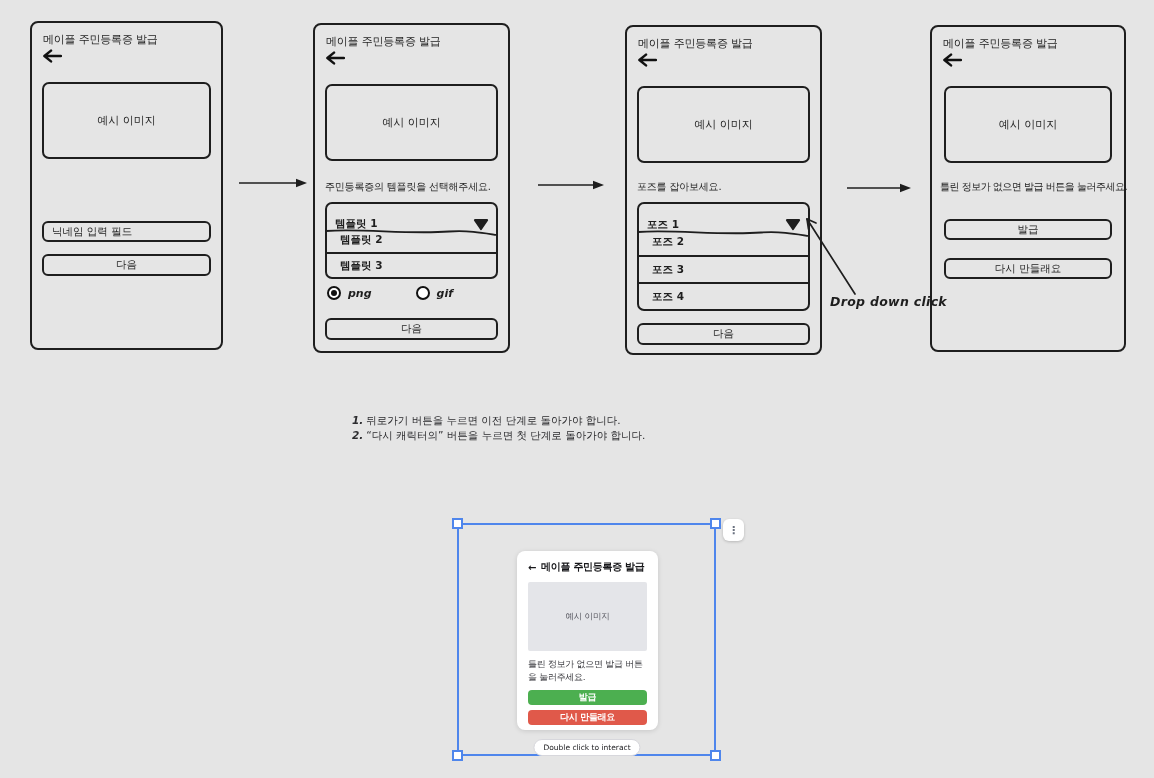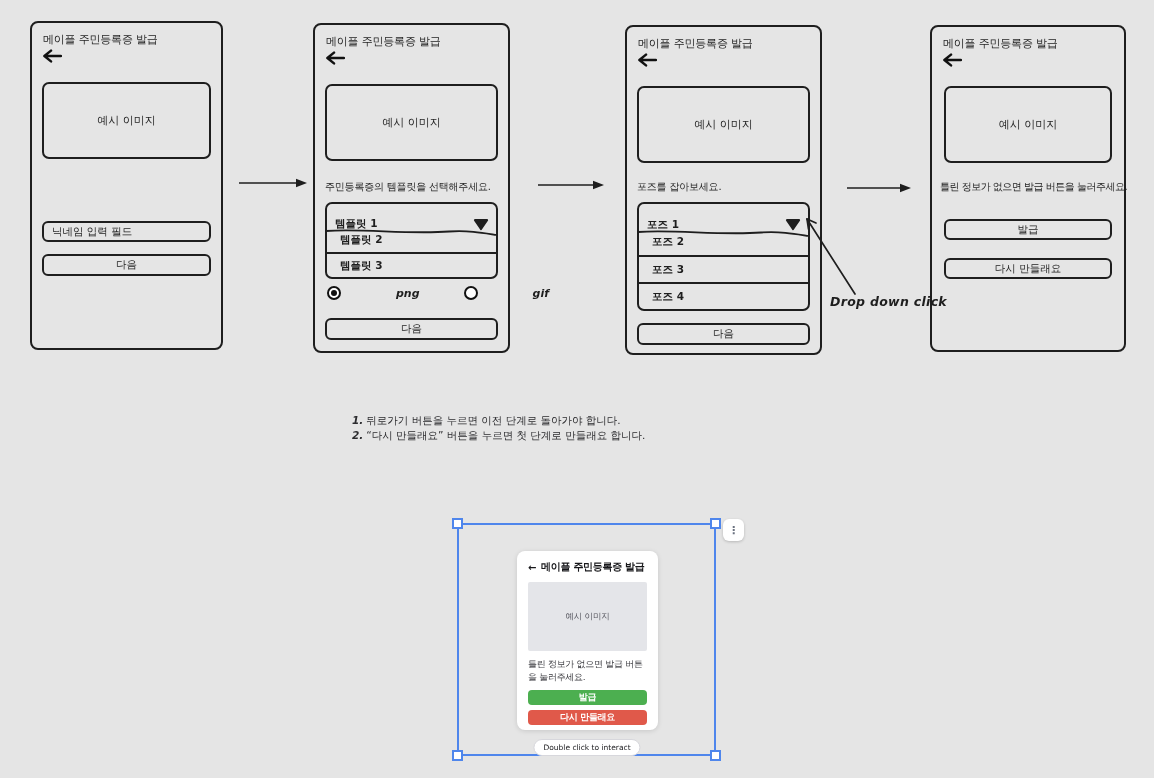--- a/index.html
+++ b/index.html
@@ -27,21 +27,21 @@
   .dd-item { display:flex; align-items:center; padding-left:13px; font-size:10.5px; font-weight:600;
              border-top:2px solid #1e1e1e; }
   .dd-item.first { border-top:none; }
   .dd-wave { position:absolute; left:-1px; right:-1px; height:8px; width:calc(100% + 2px); display:block; }
   .hand { font-style:italic; font-weight:700; }
   
   .radio-row { position:absolute; left:12px; right:10px; display:flex; gap:44px; align-items:center; }
   .radio-opt { display:flex; align-items:center; gap:7px; }
   .radio { width:14px; height:14px; border:2px solid #111; border-radius:50%; position:relative; background:#fff; }
   .radio.on::after { content:""; position:absolute; inset:2px; background:#111; border-radius:50%; }
-  .radio-label { font-size:11px;margin-left:48px; }
+  .radio-label { font-size:11px; }
   .arrow-svg { position:absolute; }
   .annot-text { position:absolute; left:830px; top:294px; font-size:12.5px; letter-spacing:.3px; }
 
   
   .notes { position:absolute; left:352px; top:413px; width:790px; font-size:10.5px; color:#2b2b2e; }
   .note-line { line-height:14.6px; white-space:nowrap; }
   .note-num { font-weight:700; font-style:italic; margin-right:3px; }
 
   
   .selection { position:absolute; left:457px; top:523px; width:259px; height:233px; border:2px solid #4f86ec; }
@@ -168,21 +168,21 @@
   </svg>
 
   <svg class="arrow-svg" style="left:799px; top:212px;" width="62" height="86">
     <path d="M56 82 L8 7" fill="none" stroke="#1e1e1e" stroke-width="1.7" stroke-linecap="round"></path>
     <path d="M8 7 L9.5 17 M8 7 L17 11" fill="none" stroke="#1e1e1e" stroke-width="1.7" stroke-linecap="round"></path>
   </svg>
   <div class="annot-text hand">Drop down click</div>
 
   <div class="notes">
     <div class="note-line"><span class="note-num">1.</span><span>뒤로가기 버튼을 누르면 이전 단계로 돌아가야 합니다.</span></div>
-    <div class="note-line"><span class="note-num">2.</span><span>“다시 만들래요” 버튼을 누르면 첫 단계로 만들래요 합니다.</span></div>
+    <div class="note-line"><span class="note-num">2.</span><span>“다시 캐릭터의” 버튼을 누르면 첫 단계로 돌아가야 합니다.</span></div>
   </div>
 
   <div class="selection" style="border-color: rgb(79, 134, 236);">
     <span class="handle h-tl" style="border-color: rgb(79, 134, 236);"></span>
     <span class="handle h-tr" style="border-color: rgb(79, 134, 236);"></span>
     <span class="handle h-bl" style="border-color: rgb(79, 134, 236);"></span>
     <span class="handle h-br" style="border-color: rgb(79, 134, 236);"></span>
   </div>
   <div class="kebab">⋮</div>
 

